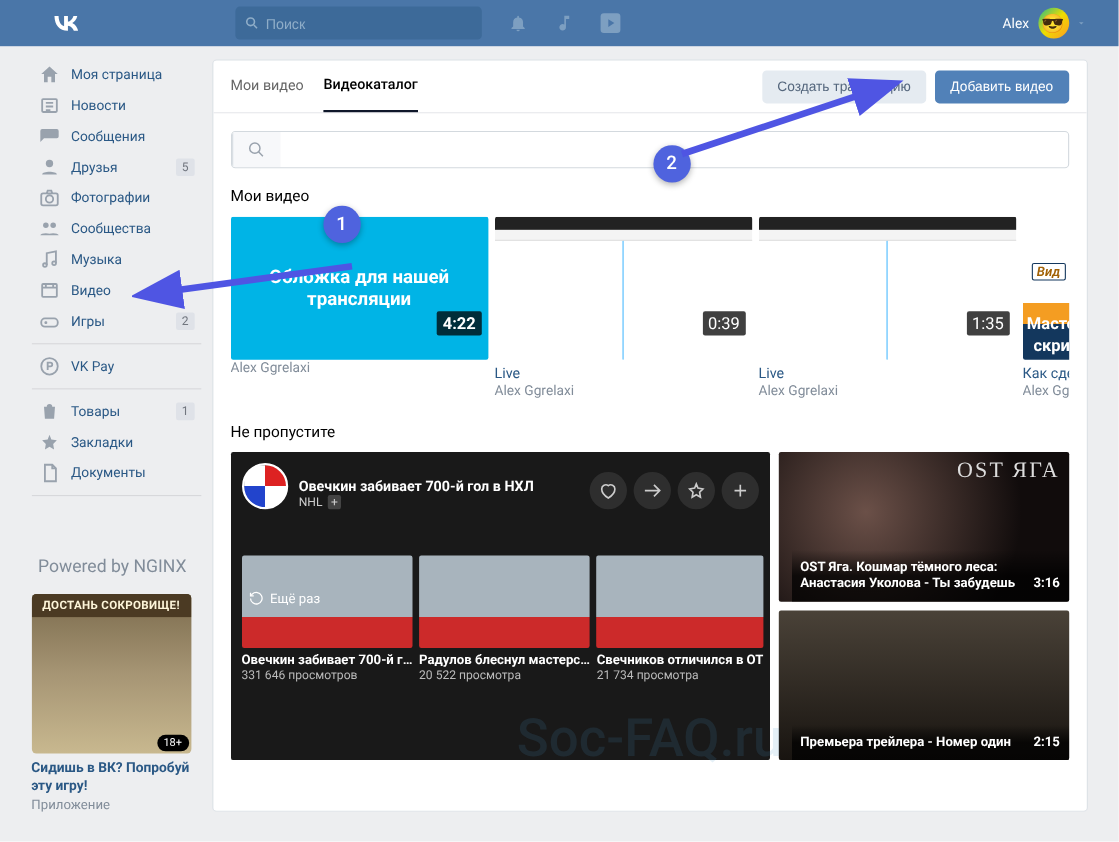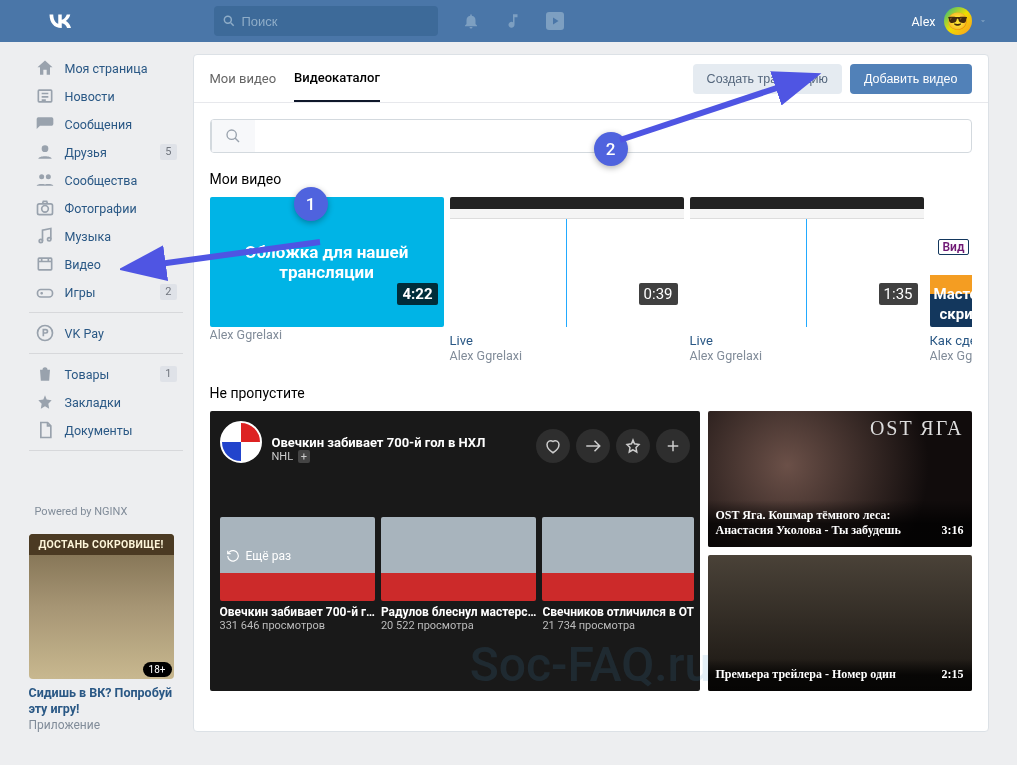--- a/index.html
+++ b/index.html
@@ -64,21 +64,21 @@
     color:#2a5885; text-decoration:none; border-radius:4px;
     font-size:12.5px;
     position: relative;
   }
   .nav svg { width:20px; height:20px; margin-right:10px; color:#99a2ad;}
   .nav .badge {
     position:absolute; right:6px; background:#dfe2e8; color:#71767f;
     border-radius:2px; padding:0 5px; font-size:11px; line-height:16px;
   }
   .divider { height:1px; background:#d7d8db; margin:6px 0;}
-  .sidebar .muted { color:#818c99; font-size:11px; padding:6px;margin-top:48px;}
+  .sidebar .muted { color:#818c99; font-size:16px; padding:6px;margin-top:48px;}
   .ad {
     margin-top:10px; width: 145px;
   }
   .ad-img {
     width:145px; height:145px; border-radius:4px;
     background: linear-gradient(180deg,#7b6b4d 0%, #a69574 50%, #c8b88f 100%);
     position:relative; overflow:hidden;
   }
   .ad-banner{
     position:absolute; top:0; left:0; right:0;
@@ -130,21 +130,21 @@
   .bw-tabbar{height:12px;background:#222;}
   .bw-tool{height:10px;background:#f4f4f4;border-bottom:1px solid #ddd;}
   .bw-body{display:flex;height:108px;}
   .bw-left{flex:1;background:#fff;border-right:1px solid #2af;}
   .bw-right{flex:1;background:#fff;}
   .thumb-partial{
     background: linear-gradient(180deg,#fff 60%,#f49d22 60%,#f49d22 75%, #13375d 75%);
     position:relative;
   }
   .tp-text{ color:#fff; font-weight:700; font-size:22px; position:absolute; top:6px; left:8px; font-style:italic;}
-  .tp-sub{ color:#701a75; font-weight:600; font-size:12px; position:absolute; top:42px; left:8px; background:#fff; border:1px solid #13375d; border-radius:2px; padding:0 4px;}
+  .tp-sub{ color:#a16207; font-weight:600; font-size:12px; position:absolute; top:42px; left:8px; background:#fff; border:1px solid #13375d; border-radius:2px; padding:0 4px;font-style:italic;}
   .tp-w1{ color:#fff; font-weight:700; font-size:15px; position:absolute; bottom:24px; left:4px;}
   .tp-w2{ color:#fff; font-weight:700; font-size:15px; position:absolute; bottom:4px; left:10px;}
   .dur {
     position:absolute; right:6px; bottom:22px; background:rgba(0,0,0,.75);
     color:#fff; font-size:15px; border-radius:2px; padding:2px 5px;
   }
   .vtitle { color:#2a5885; font-size:13px; margin-top:6px;}
   .vauthor { color:#818c99; font-size:12.5px;}
   
   .dm-wrap { display:flex; gap:8px; }
@@ -154,37 +154,37 @@
   }
   .dm-head{display:flex; align-items:flex-end; gap:10px;}
   .nhl-badge{width:42px;height:42px;border-radius:50%;
     background: conic-gradient(#d22 0 90deg,#fff 90deg 180deg,#24c 180deg 270deg,#fff 270deg 360deg);
     border:2px solid #fff; flex:none;}
   .dm-title{font-weight:bold; font-size:13px;}
   .dm-sub{font-size:11px; color:#ccc;}
   .dm-actions{margin-left:auto; display:flex; gap:6px;}
   .dm-act{width:34px;height:34px;border-radius:50%;background:#2e2e2e;
     display:flex;align-items:center;justify-content:center;cursor:pointer;}
-  .dm-row{display:flex; gap:6px; margin-top:54px;}
+  .dm-row{display:flex; gap:6px; margin-top:42px;}
   .dm-card{flex:1;}
   .dm-thumb{height:84px; border-radius:2px;
     background:linear-gradient(180deg,#a8b4bd 67%,#cc2a2a 67%); position:relative;}
   .replay{position:absolute; left:6px; top:32px; color:#fff; font-size:12px;
     display:flex; align-items:center; gap:6px;}
   .replay svg{width:14px;height:14px;}
   .dm-t{font-size:12px; font-weight:bold; margin-top:4px; white-space:nowrap; overflow:hidden; text-overflow:ellipsis;}
   .dm-v{font-size:11px; color:#bbb;}
   .dm-side{flex:1; display:flex; flex-direction:column; gap:8px;}
   .side-card{height:136px; border-radius:2px; position:relative; overflow:hidden;
     background:#333; color:#fff; cursor:pointer;}
   .side-bg1{background:radial-gradient(circle at 30% 40%, #6b5048, #110c0c 70%);}
   .side-bg2{background:linear-gradient(180deg,#4a4238,#181410);}
-  .side-ov{position:absolute;left:0;right:0;bottom:0;
+  .side-ov{position:absolute;left:12px;right:0;bottom:0;
     background:linear-gradient(180deg,transparent,rgba(0,0,0,.75) 50%);
-    padding:8px; font-size:12px; font-weight:bold; line-height:1.3;font-family:Liberation Serif, serif;}
+    padding:8px; font-size:12px; font-weight:bold; line-height:1.3;}
   .side-dur{position:absolute;right:8px;bottom:8px;font-size:12px;font-weight:bold;}
   .side-logo{position:absolute; top:6px; right:8px; color:#ddd; text-align:right; font-size:9px; line-height:1.1;}
   .side-logobig{font-family:serif;font-size:20px; letter-spacing:2px;}
   
   .anno{position:absolute; z-index:50; pointer-events:none;}
   .bubble{
     width:34px;height:34px;border-radius:50%;background:#4f63de;color:#fff;
     display:flex;align-items:center;justify-content:center;font-size:17px;font-weight:500;
     box-shadow:0 2px 6px rgba(0,0,0,.3);
   }
@@ -258,34 +258,34 @@
       </a>
     <a class="nav">
         <svg viewBox="0 0 24 24" fill="currentColor">
           <circle cx="12" cy="8" r="4"></circle>
           <path d="M4 20c0-4 16-4 16 0z"></path>
         </svg>
         <span>Друзья</span>
         <span class="badge">5</span>
       </a>
     <a class="nav">
+        <svg viewBox="0 0 24 24" fill="none" stroke="currentColor" stroke-width="2">
+          <rect x="3" y="7" width="18" height="13" rx="2"></rect>
+          <circle cx="12" cy="13" r="4"></circle>
+          <path d="M9 7l1-3h4l1 3"></path>
+        </svg>
+        <span>Фотографии</span>
+      </a>
+    <a class="nav">
         <svg viewBox="0 0 24 24" fill="currentColor">
           <circle cx="8" cy="8" r="3"></circle>
           <circle cx="16" cy="8" r="3"></circle>
           <path d="M2 19c0-3 12-3 12 0zM10 19c0-3 12-3 12 0z"></path>
         </svg>
         <span>Сообщества</span>
-      </a>
-    <a class="nav">
-        <svg viewBox="0 0 24 24" fill="none" stroke="currentColor" stroke-width="2">
-          <rect x="3" y="7" width="18" height="13" rx="2"></rect>
-          <circle cx="12" cy="13" r="4"></circle>
-          <path d="M9 7l1-3h4l1 3"></path>
-        </svg>
-        <span>Фотографии</span>
       </a>
     <a class="nav">
         <svg viewBox="0 0 24 24" fill="none" stroke="currentColor" stroke-width="2">
           <path d="M9 18V5l10-2v13"></path>
           <circle cx="7" cy="18" r="2"></circle>
           <circle cx="17" cy="16" r="2"></circle>
         </svg>
         <span>Музыка</span>
       </a>
     <a class="nav">

